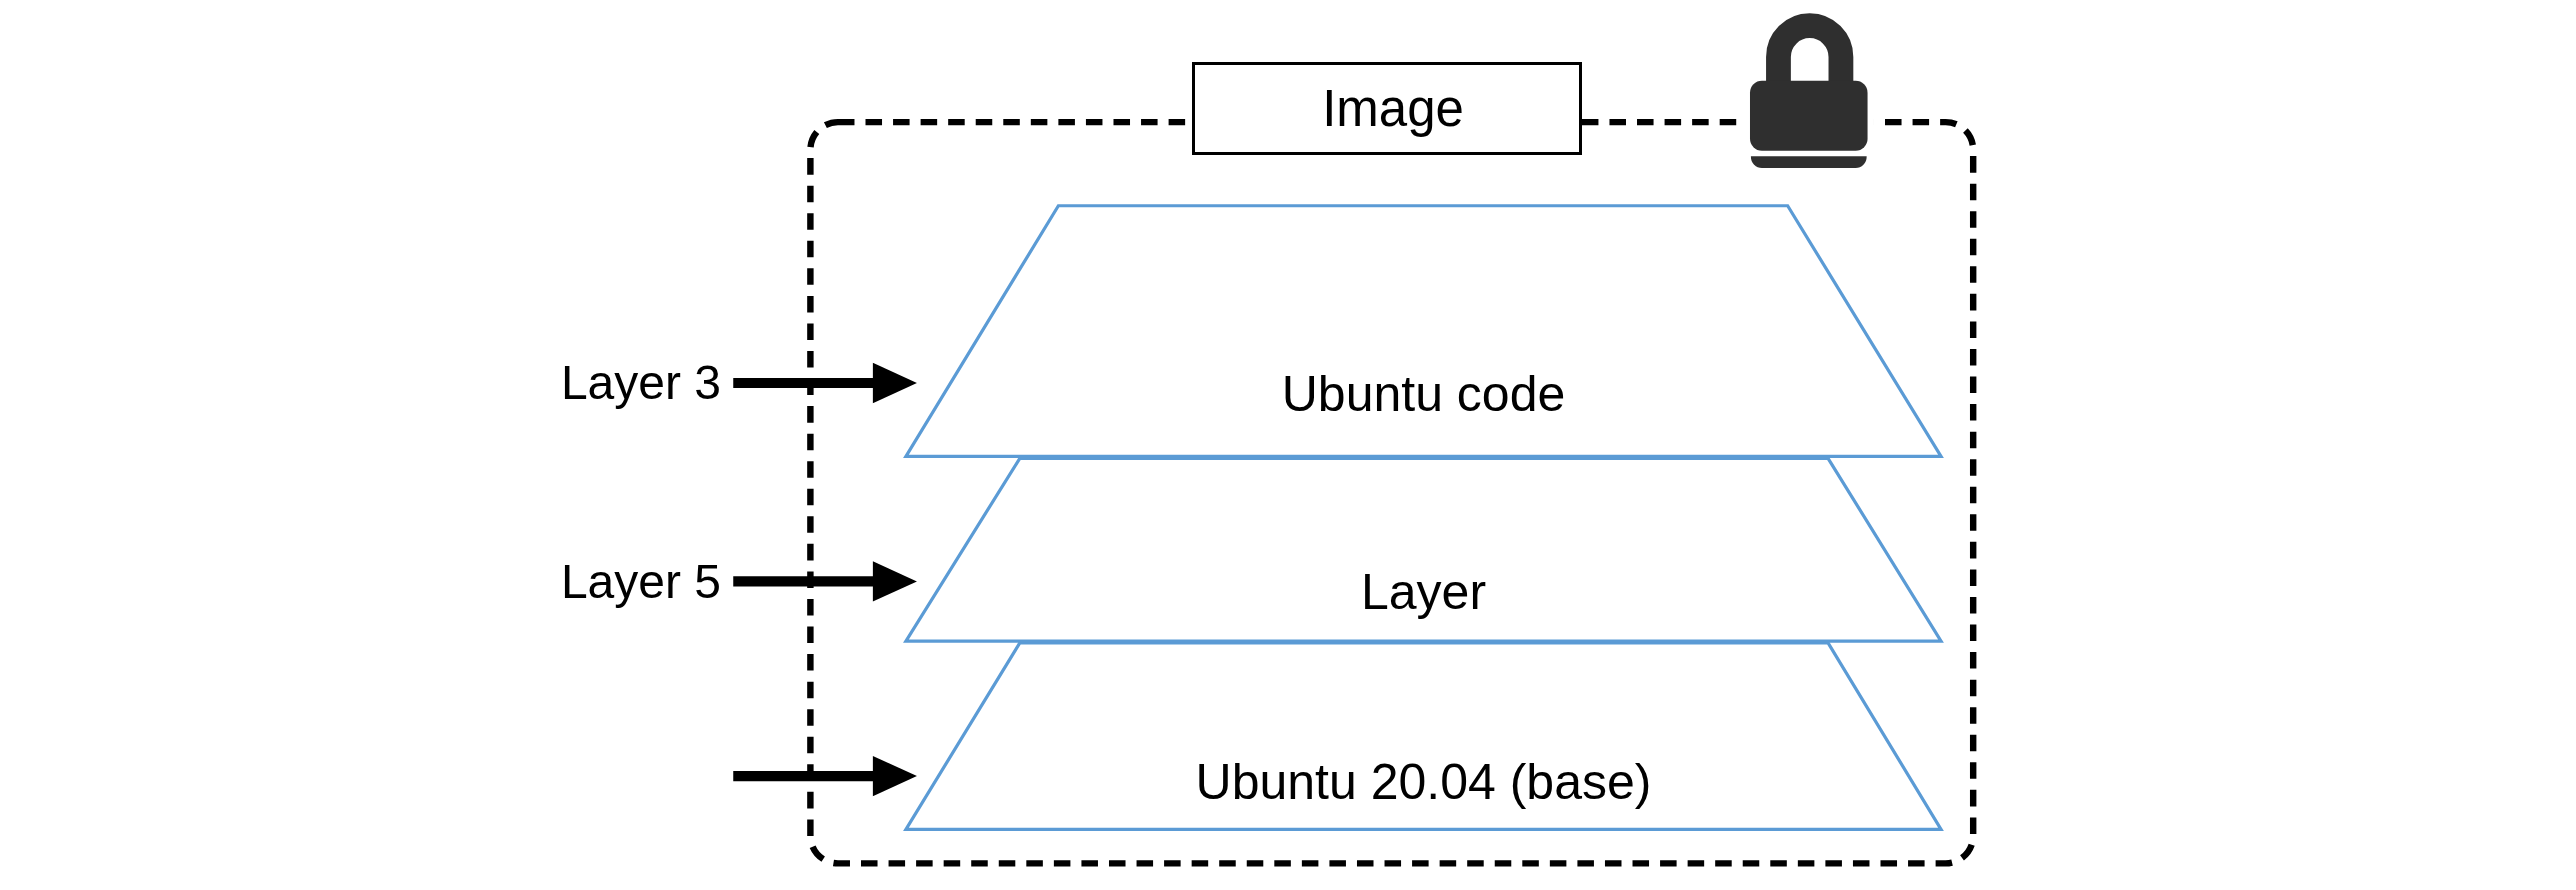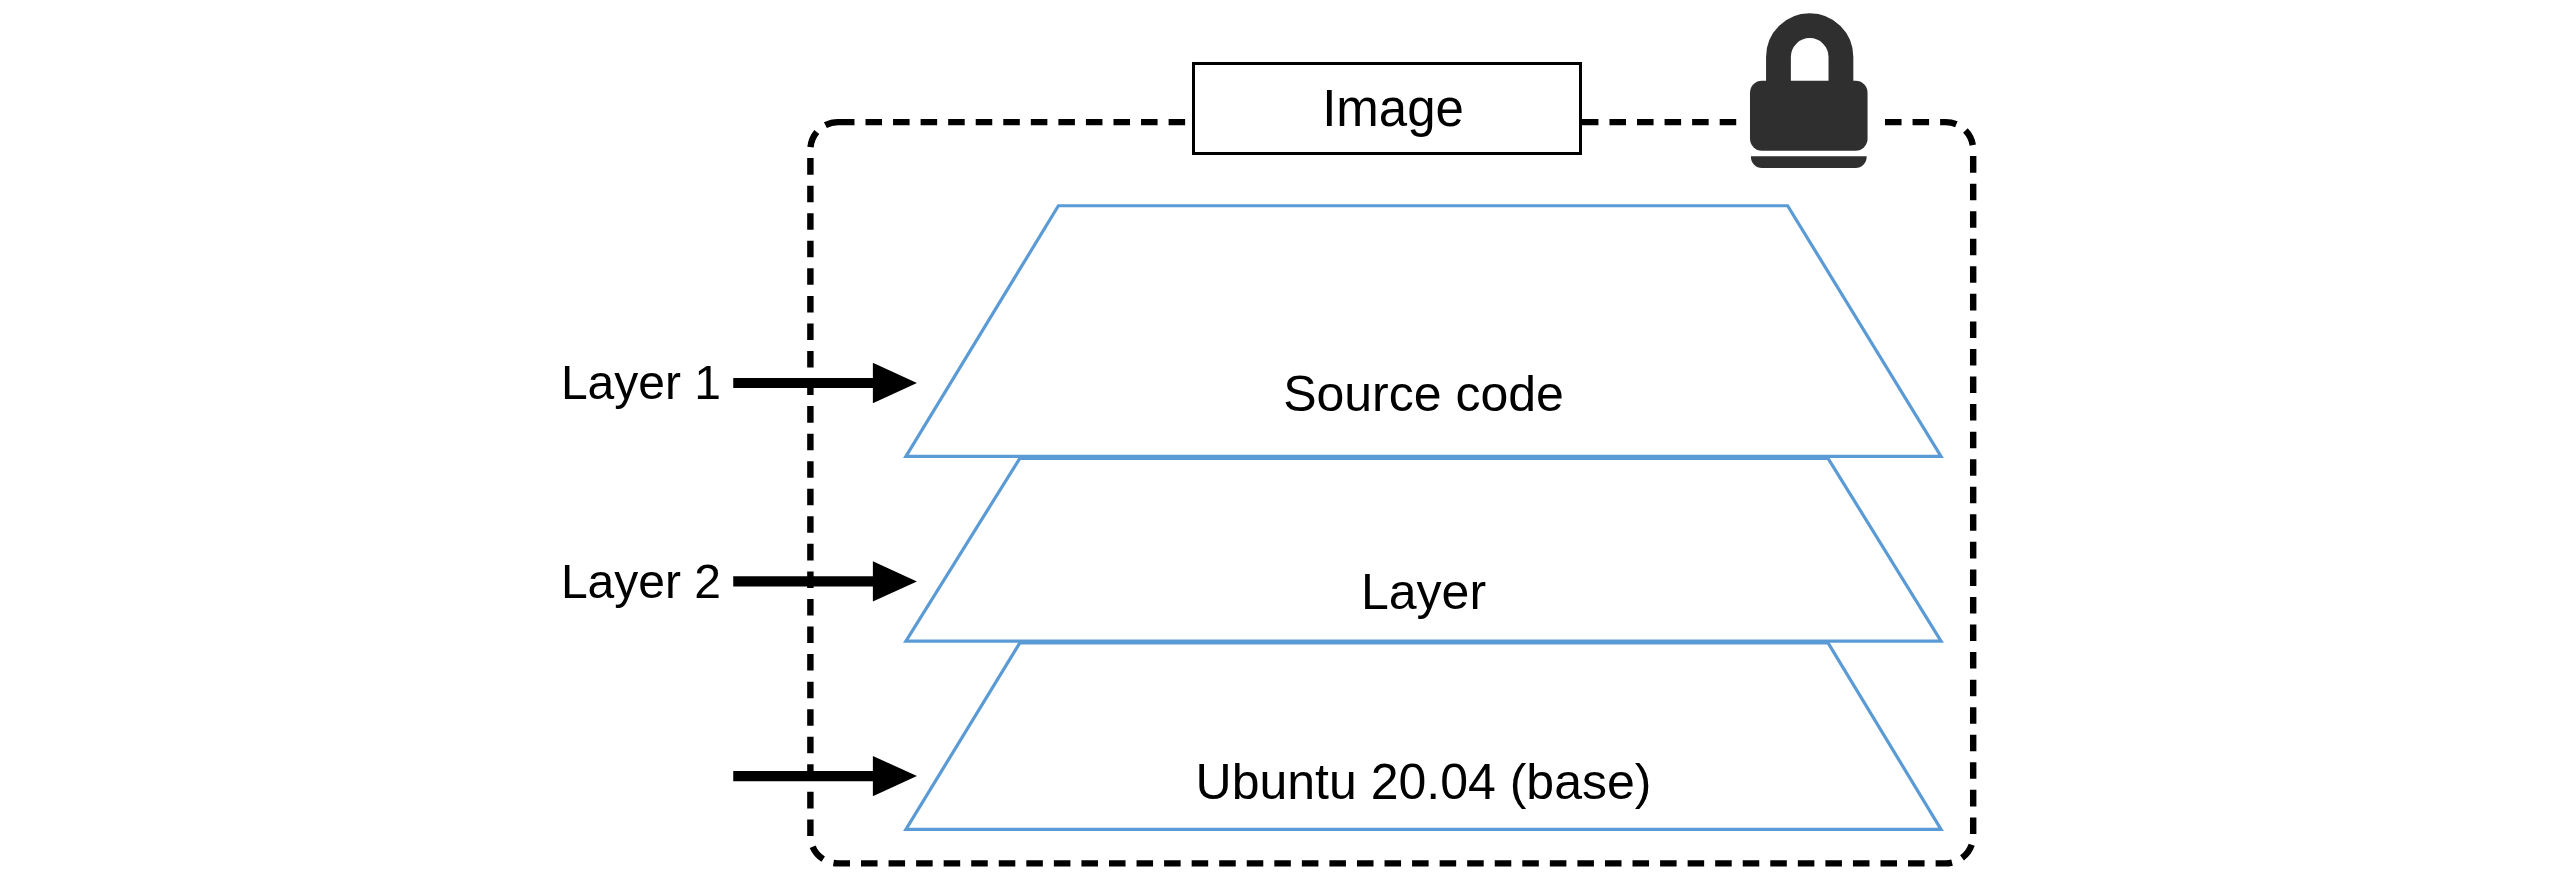--- a/index.html
+++ b/index.html
@@ -100,21 +100,21 @@
       <path d="M1936,120 V62 a34,34 0 0 1 68,0 V120" fill="none" stroke="#2F2F2F" stroke-width="27"></path>
       <rect x="1905" y="88" width="128" height="76" rx="13" fill="#2F2F2F"></rect>
       <path d="M1906,170 h126 v1 a12,12 0 0 1 -12,12 h-102 a12,12 0 0 1 -12,-12 z" fill="#2F2F2F"></path>
     </g>
   </svg>
 
   <div class="image-box">
     <span>Image</span>
   </div>
 
-  <div class="trap-text t1">Source code</div>
+  <div class="trap-text t1">Ubuntu code</div>
   <div class="trap-text t2">Layer</div>
   <div class="trap-text t3">Ubuntu 20.04 (base)</div>
 
-  <div class="layer-label l3">Layer 1</div>
-  <div class="layer-label l2">Layer 2</div>
+  <div class="layer-label l3">Layer 3</div>
+  <div class="layer-label l2">Layer 5</div>
 
 </div>
 
 
 </body></html>

